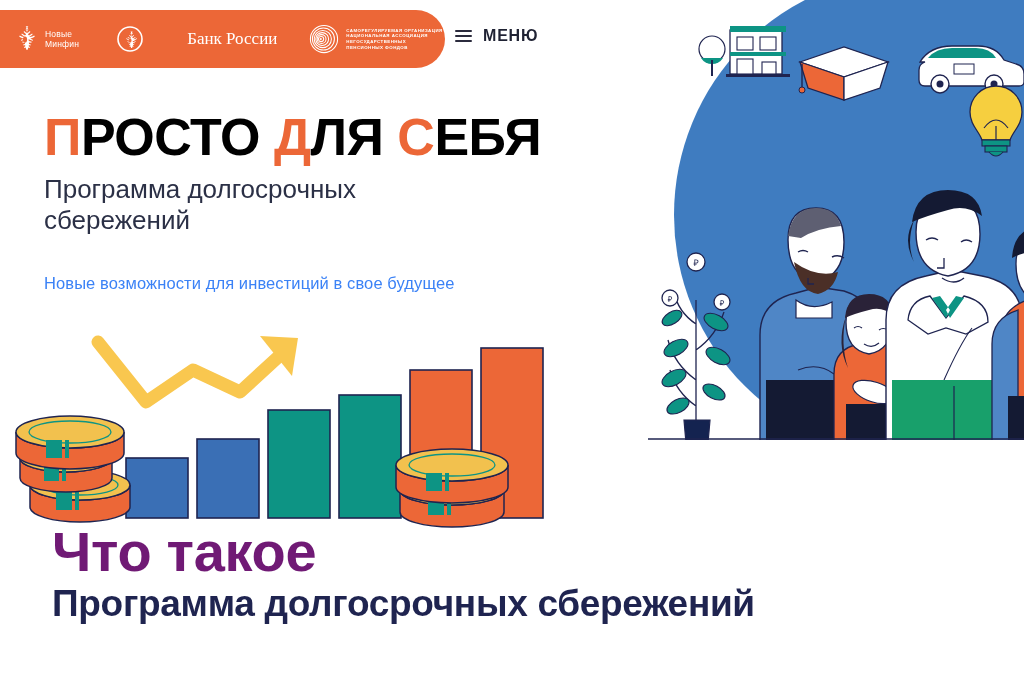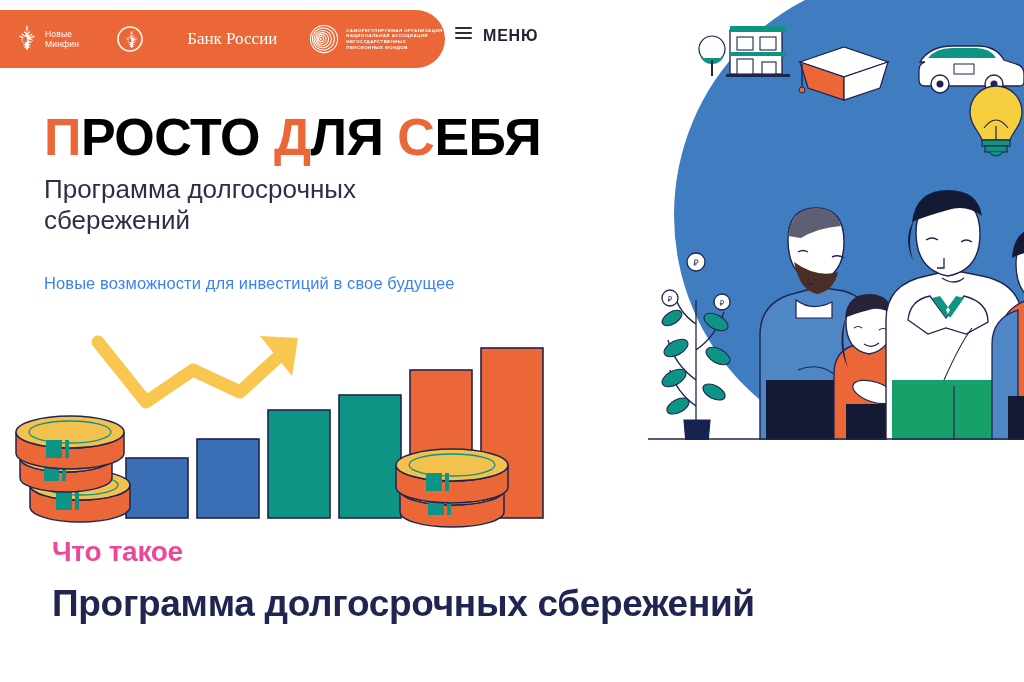--- a/index.html
+++ b/index.html
@@ -36,21 +36,21 @@
   }
   .logo-napf{margin-left:32px;gap:7px;}
   .logo-napf .emblem{width:30px;height:30px;}
   .logo-napf .txt{
     color:#fff;font-size:4.4px;line-height:5.6px;
     letter-spacing:.45px;font-weight:700;white-space:nowrap;
     text-transform:uppercase;
   }
   .menu-btn{
     position:absolute;left:455px;top:27px;
-    display:flex;gap:11px;cursor:pointer;
+    display:flex;align-items:center;gap:11px;cursor:pointer;
   }
   .burger{display:flex;flex-direction:column;gap:3.5px;width:17px;}
   .burger span{display:block;height:1.6px;background:#2b2b3d;border-radius:1px;}
   .menu-label{
     color:#1f2233;font-size:16px;font-weight:600;letter-spacing:.8px;
   }
 
   
   .hero{position:absolute;left:44px;top:108px;width:620px;}
   .hero-title{
@@ -69,21 +69,21 @@
     font-size:16.5px;color:#3b82f6;font-weight:400;letter-spacing:.1px;
   }
 
   
   .chart-art{position:absolute;left:8px;top:330px;width:560px;height:205px;}
   .chart-art svg{display:block;width:100%;height:100%;}
 
   
   .section-head{position:absolute;left:52px;top:528px;width:760px;}
   .sh-1{
-    margin:0;font-size:28px;font-weight:700;color:#ec4899;
+    margin:0;font-size:56px;font-weight:700;color:#701a75;
     letter-spacing:-.3px;line-height:48px;
   }
   .sh-2{
     margin:6px 0 0 0;font-size:37px;font-weight:700;color:#1f2450;
     letter-spacing:-.3px;line-height:44px;
   }
 
   
   .hero-illus{position:absolute;left:648px;top:0;width:376px;height:470px;}
   .hero-illus svg{display:block;width:100%;height:100%;}

